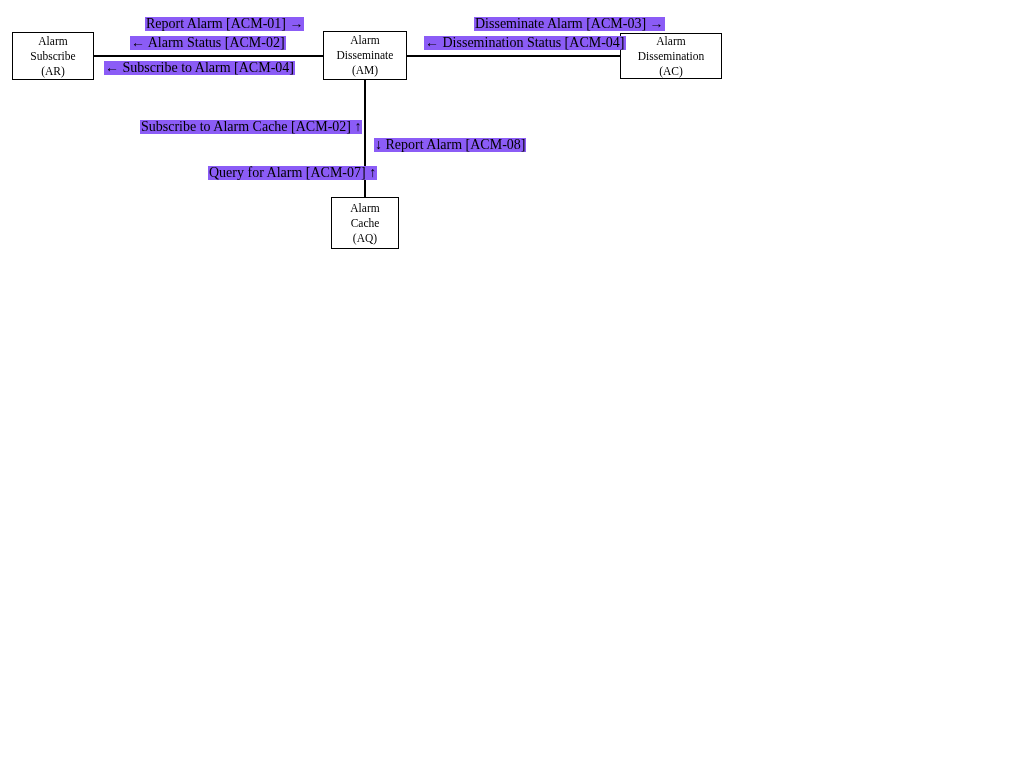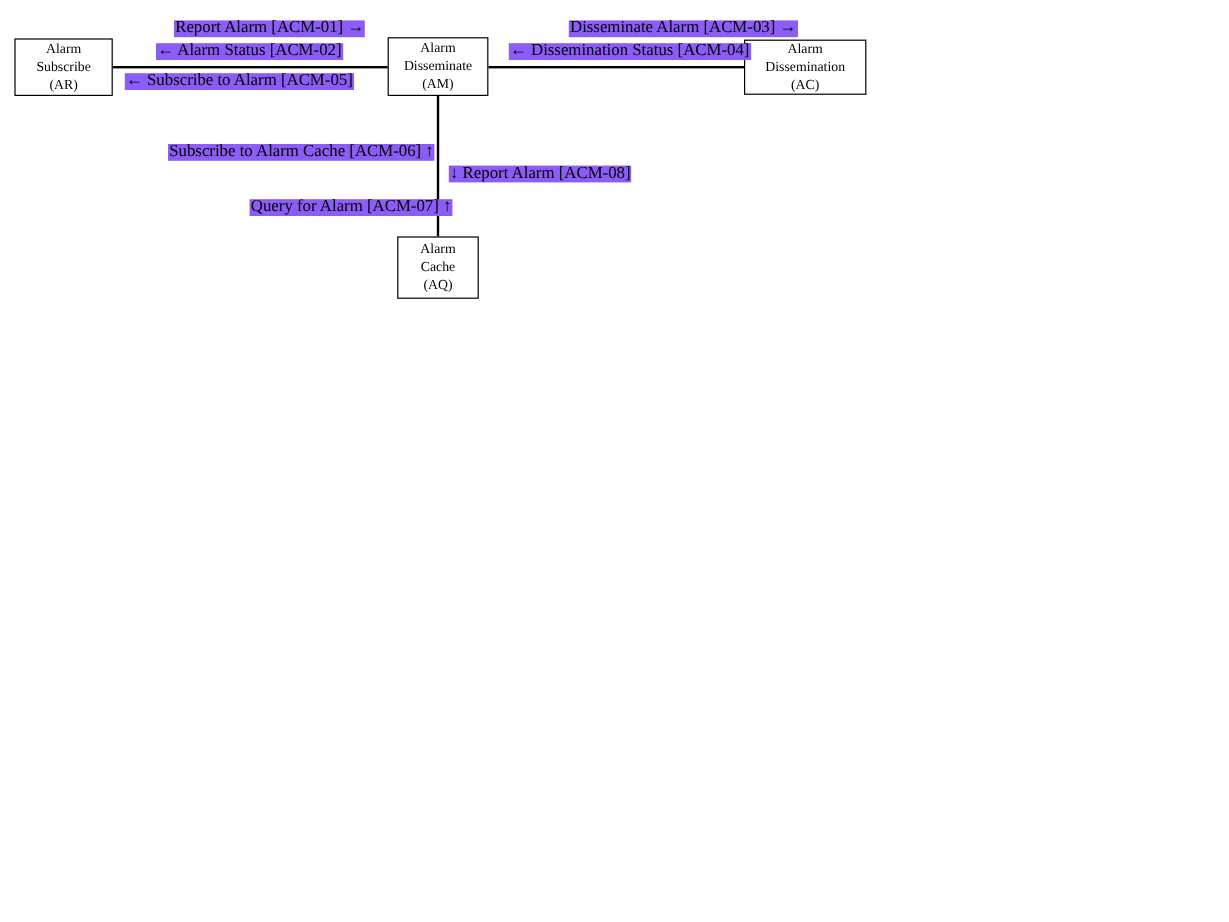--- a/index.html
+++ b/index.html
@@ -112,22 +112,22 @@
   </div>
 
   <div class="node" id="node-aq">
     <span class="nline">Alarm</span>
     <span class="nline">Cache</span>
     <span class="nline">(AQ)</span>
   </div>
 
   <div class="edge-label" id="lbl-acm01-top">Report Alarm [ACM-01] →</div>
   <div class="edge-label" id="lbl-acm02">← Alarm Status [ACM-02]</div>
-  <div class="edge-label" id="lbl-acm05">← Subscribe to Alarm [ACM-05]</div>
+  <div class="edge-label" id="lbl-acm05">← Subscribe to Alarm [ACM-04]</div>
 
   <div class="edge-label" id="lbl-acm03">Disseminate Alarm [ACM-03] →</div>
   <div class="edge-label" id="lbl-acm04">← Dissemination Status [ACM-04]</div>
 
-  <div class="edge-label" id="lbl-acm06">Subscribe to Alarm Cache [ACM-06] ↑</div>
+  <div class="edge-label" id="lbl-acm06">Subscribe to Alarm Cache [ACM-02] ↑</div>
   <div class="edge-label" id="lbl-acm07">Query for Alarm [ACM-07] ↑</div>
   <div class="edge-label" id="lbl-acm01-down">↓ Report Alarm [ACM-08]</div>
 
 </div>
 
 </body></html>

